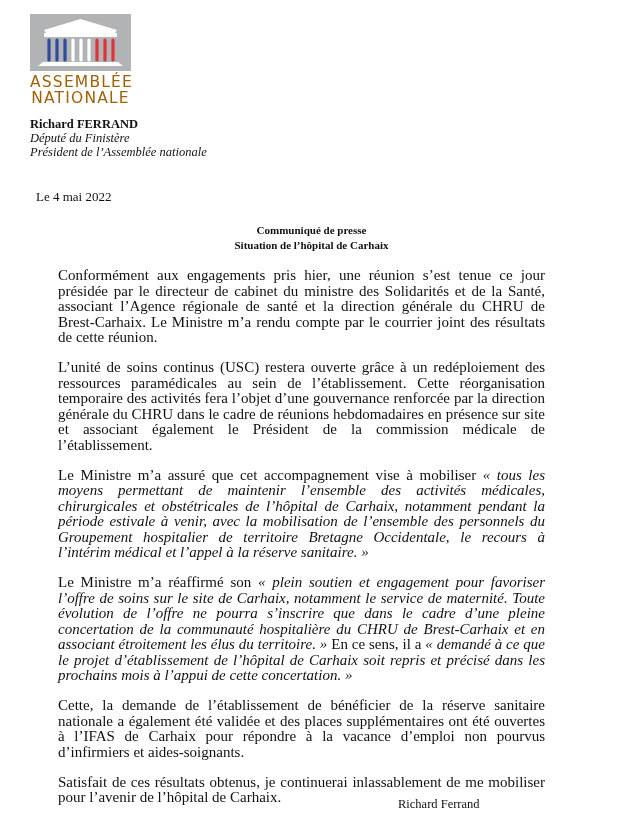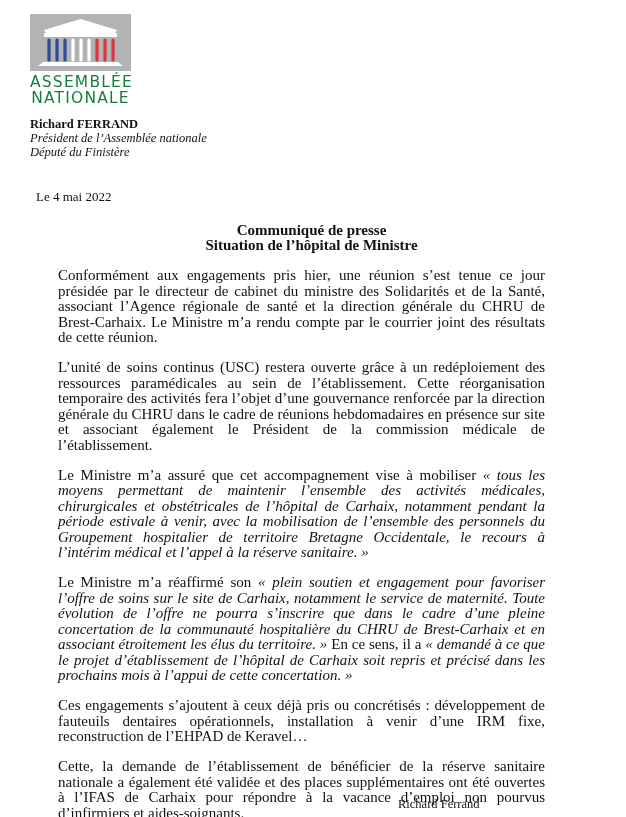--- a/index.html
+++ b/index.html
@@ -7,31 +7,31 @@
       width: 626px; height: 817px; position: relative; overflow: hidden;
       font-family: "Liberation Serif", "DejaVu Serif", serif;
       color: #111111;
     }
     .logo { position: absolute; left: 30px; top: 14px; width: 101px; }
     .logo-box {
       width: 101px; height: 57px; background: #b2b3b5; position: relative;
     }
     .logo-box svg { position: absolute; left: 0; top: 0; }
     .logo-text {
-      color: #15803d; font-family: "DejaVu Sans", "Liberation Sans", sans-serif;
+      color: #a16207; font-family: "DejaVu Sans", "Liberation Sans", sans-serif;
       font-size: 15.5px; letter-spacing: 1.2px; line-height: 16px;
       text-align: center; margin-top: 3px; width: 101px;
     }
     .author { position: absolute; left: 30px; top: 117px; font-size: 12.5px; line-height: 14px; }
     .author .name { font-weight: bold; }
     .author .role { font-style: italic; }
     .date { position: absolute; left: 36px; top: 189px; font-size: 13px; }
     .title-block {
       position: absolute; left: 0; width: 623px; top: 223px;
-      text-align: center; font-weight: bold; font-size: 15px; line-height: 15px;
+      text-align: center; font-weight: bold; font-size: 11px; line-height: 15px;
     }
     .body {
       position: absolute; left: 58px; width: 487px; top: 268px;
       font-size: 15px; line-height: 15.5px; text-align: justify;
     }
     .body p { margin: 0 0 14.5px 0; }
     .body b { font-weight: normal; }
     .body i { font-style: italic; margin-top: 38px; }
     .sig { position: absolute; left: 398px; top: 797px; font-size: 12.5px; }
   </style>
@@ -61,33 +61,33 @@
     </svg>
   </div>
   <div class="logo-text">
     <div>ASSEMBLÉE</div>
     <div>NATIONALE</div>
   </div>
 </div>
 
 <div class="author">
   <div class="name">Richard FERRAND</div>
+  <div class="role">Député du Finistère</div>
   <div class="role">Président de l’Assemblée nationale</div>
-  <div class="role">Député du Finistère</div>
 </div>
 
 <div class="date">Le 4 mai 2022</div>
 
 <div class="title-block">
   <div>Communiqué de presse</div>
-  <div>Situation de l’hôpital de Ministre</div>
+  <div>Situation de l’hôpital de Carhaix</div>
 </div>
 
 <div class="body">
   <p>Conformément aux engagements pris hier, une réunion s’est tenue ce jour présidée par le directeur de cabinet du ministre des Solidarités et de la Santé, associant l’Agence régionale de santé et la direction générale du CHRU de Brest-Carhaix. Le Ministre m’a rendu compte par le courrier joint des résultats de cette réunion.</p>
   <p><b>L’unité de soins continus (USC) restera ouverte grâce à un redéploiement des ressources paramédicales au sein de l’établissement.</b><span> Cette réorganisation temporaire des activités fera l’objet d’une </span><b>gouvernance renforcée par la direction générale du CHRU dans le cadre de réunions hebdomadaires en présence sur site et associant également le Président de la commission médicale de l’établissement.</b></p>
   <p><span>Le Ministre m’a assuré que cet accompagnement vise à mobiliser </span><i>« tous les moyens permettant de </i><b><i>maintenir l’ensemble des activités médicales, chirurgicales et obstétricales de l’hôpital de Carhaix, notamment pendant la période estivale à venir</i></b><i>, avec la mobilisation de l’ensemble des personnels du Groupement hospitalier de territoire Bretagne Occidentale, le recours à l’intérim médical et l’appel à la réserve sanitaire. »</i></p>
   <p><span>Le Ministre m’a réaffirmé son </span><i>« plein soutien et engagement pour favoriser l’offre de soins sur le site de Carhaix, notamment le service de maternité. Toute évolution de l’offre ne pourra s’inscrire que dans le cadre d’une pleine concertation de la communauté hospitalière du CHRU de Brest-Carhaix et en associant étroitement les élus du territoire. »</i><span>  En ce sens, il a </span><i>« demandé à ce que le projet d’établissement de l’hôpital de Carhaix soit repris et précisé dans les prochains mois à l’appui de cette concertation. »</i></p>
-  <p>Ces engagements s’ajoutent à ceux déjà pris ou concrétisés : développement de fauteuils dentaires opérationnels, installation à venir d’une IRM fixe, reconstruction de l’EHPAD de Keravel…</p>
   <p>Cette, la demande de l’établissement de bénéficier de la réserve sanitaire nationale a également été validée et des places supplémentaires ont été ouvertes à l’IFAS de Carhaix pour répondre à la vacance d’emploi non pourvus d’infirmiers et aides-soignants.</p>
+  <p>Satisfait de ces résultats obtenus, je continuerai inlassablement de me mobiliser pour l’avenir de l’hôpital de Carhaix.</p>
 </div>
 
 <div class="sig">Richard Ferrand</div>
 
 </body></html>

